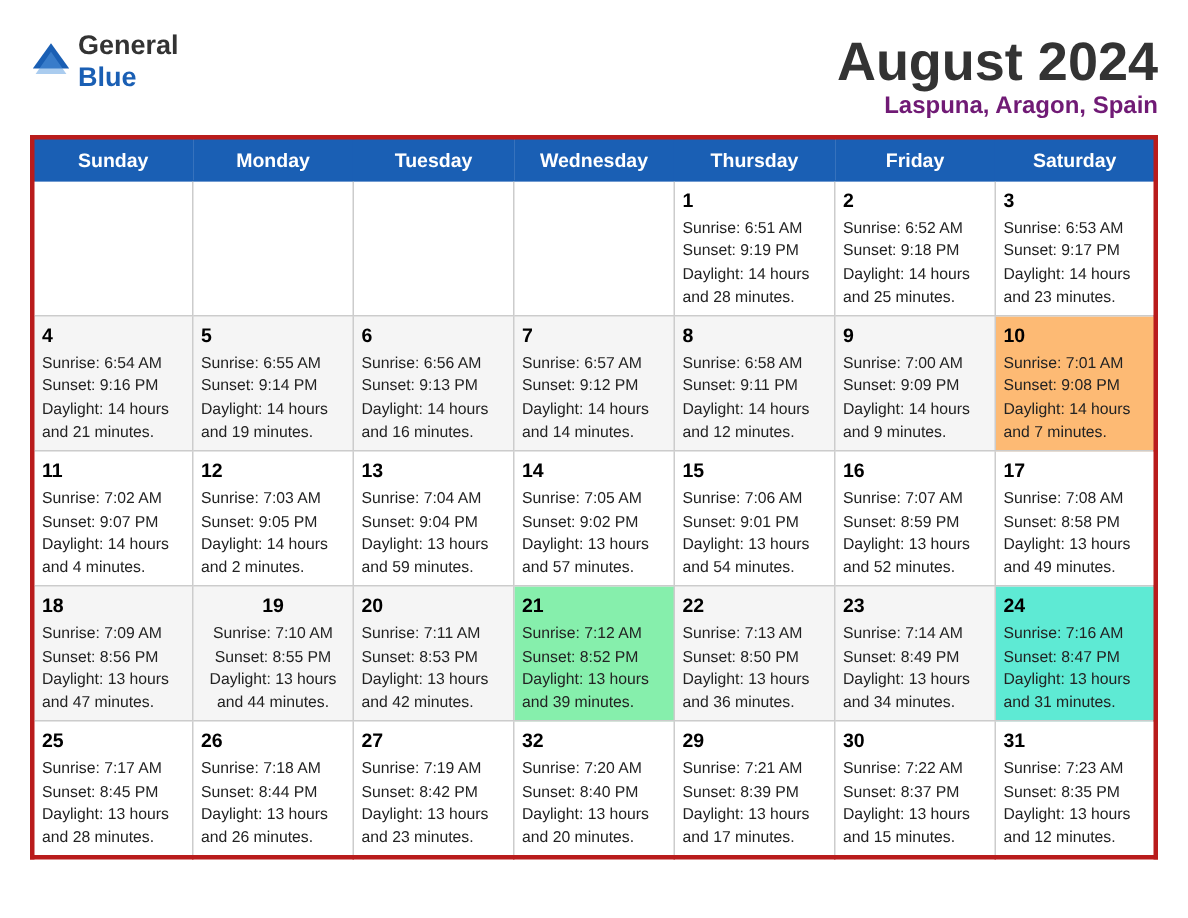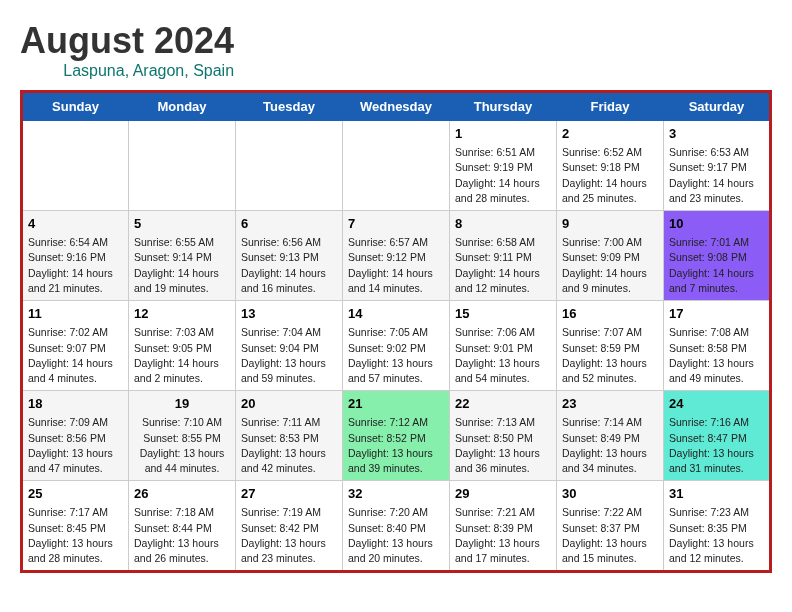--- a/index.html
+++ b/index.html
@@ -28,21 +28,22 @@
     .title-area {
       text-align: right;
     }
     .month-year {
       font-size: 36px;
       font-weight: bold;
       color: #333;
     }
     .location {
       font-size: 16px;
-      color: #0f766e;
+      color: #701a75;
+      font-weight: bold;
     }
     .calendar {
       width: 100%;
       border-collapse: collapse;
       border: 3px solid #b91c1c;
     }
     .calendar th {
       background-color: #1a5fb4;
       color: #fff;
       text-align: center;
@@ -75,20 +76,30 @@
     .day-info {
       font-size: 10.5px;
       color: #222;
       line-height: 1.45;
     }
   </style>
 </head>
 <body>
 
 <div class="header-area">
+  <div class="logo">
+    <svg class="logo-icon" viewBox="0 0 30 30" xmlns="http://www.w3.org/2000/svg">
+      <polygon points="15,2 28,20 2,20" fill="#1a5fb4"></polygon>
+      <polygon points="15,8 26,24 4,24" fill="#5599e0" opacity="0.5"></polygon>
+    </svg>
+    <div>
+      <span style="font-weight:bold;font-size:18px;color:#333;">General</span><br>
+      <span style="font-weight:bold;font-size:18px;color:#1a5fb4;">Blue</span>
+    </div>
+  </div>
   <div class="title-area">
     <div class="month-year">August 2024</div>
     <div class="location">Laspuna, Aragon, Spain</div>
   </div>
 </div>
 
 <table class="calendar">
   <thead>
     <tr>
     <th>Sunday</th>
@@ -164,21 +175,21 @@
 Daylight: 14 hours
 and 12 minutes.</div>
         </td>
         <td style="background: rgb(245, 245, 245);">
           <span class="day-num">9</span>
           <div class="day-info" style="white-space: pre-line;">Sunrise: 7:00 AM
 Sunset: 9:09 PM
 Daylight: 14 hours
 and 9 minutes.</div>
         </td>
-        <td style="background: #8b5cf6;">
+        <td style="background: #fdba74;">
           <span class="day-num">10</span>
           <div class="day-info" style="white-space: pre-line;">Sunrise: 7:01 AM
 Sunset: 9:08 PM
 Daylight: 14 hours
 and 7 minutes.</div>
         </td>
       </tr>
       <tr>
         <td>
           <span class="day-num">11</span>

